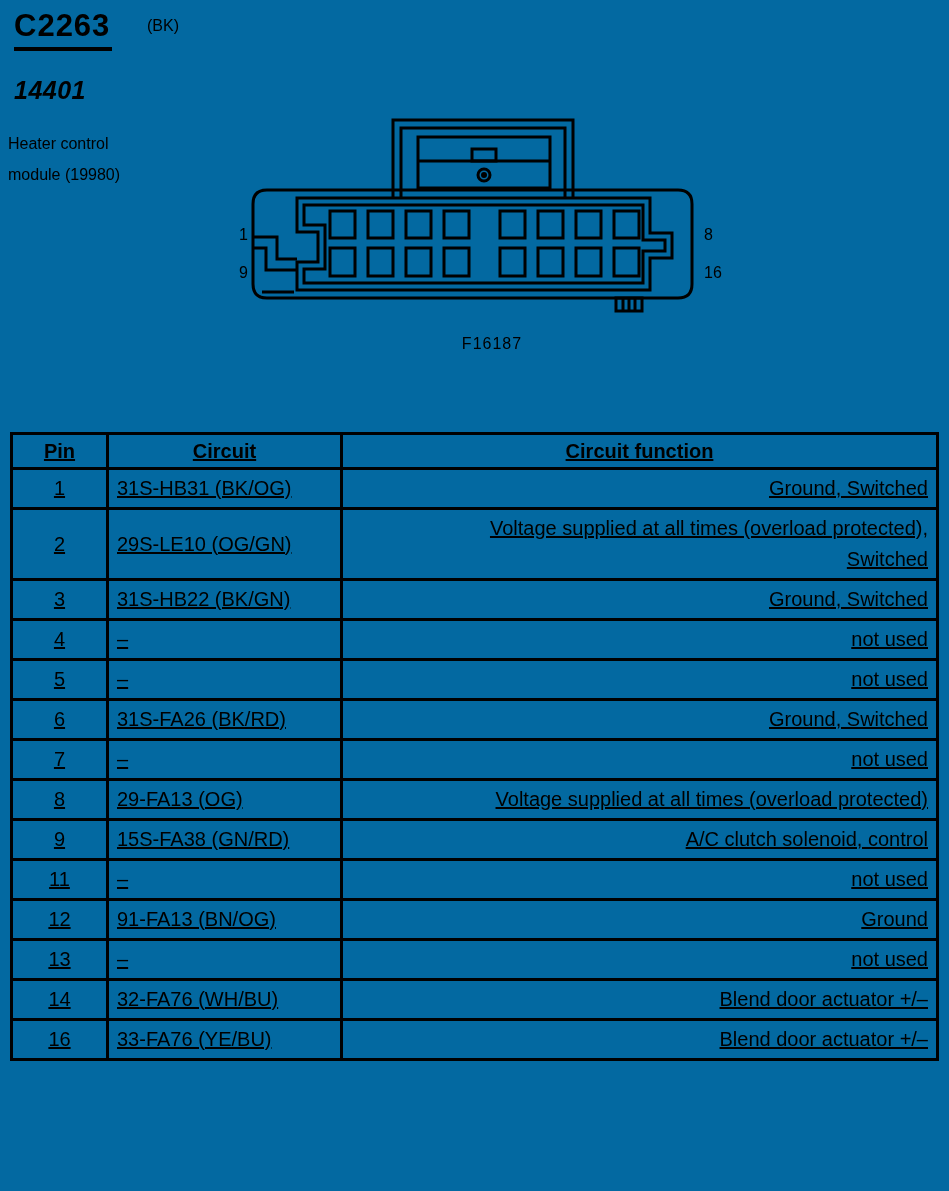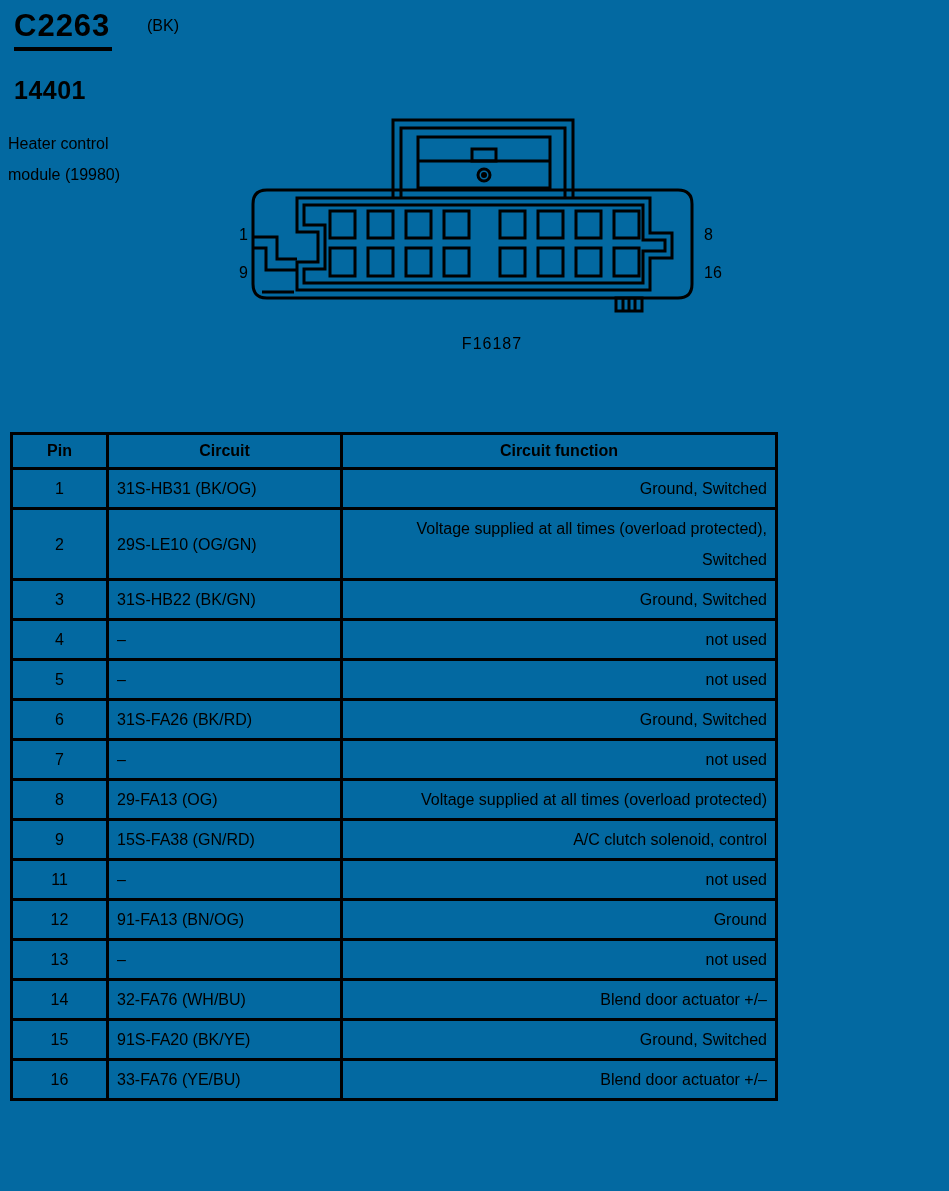--- a/index.html
+++ b/index.html
@@ -17,45 +17,46 @@
     font-size:31px;font-weight:bold;letter-spacing:1px;
     border-bottom:4px solid #000;
     padding:0 2px 3px 0;
   }
   .connector-color{
     position:absolute;left:147px;top:17px;
     font-size:16px;font-weight:normal;
   }
   .part-number{
     position:absolute;left:14px;top:76px;
-    font-size:25px;font-weight:bold;letter-spacing:0.5px;
+    font-size:25px;font-weight:bold;letter-spacing:0.5px;font-style:italic;
   }
   .component-name{
     position:absolute;left:8px;top:128px;
     font-size:16px;line-height:31px;
     white-space:pre-line;
   }
   
   svg{position:absolute;left:0;top:0;}
   svg path, svg rect, svg line, svg circle{
     fill:none;stroke:#000;stroke-width:3;
   }
   svg text{
     fill:#000;stroke:none;
     font-family:"Liberation Sans", sans-serif;
     font-size:16px;
   }
   .figure-id-text{letter-spacing:1px;}
   
   table.pin-table{
     position:absolute;left:10px;top:432px;
-    width:768px;
+    width:929px;
     border-collapse:collapse;
     table-layout:fixed;
-    font-size:16px;
+    font-size:20px;
+    text-decoration:underline;
   }
   .pin-table th,.pin-table td{
     border:3px solid #000;
     line-height:31px;
     padding:3px 8px;
     vertical-align:middle;
     white-space:pre-line;
   }
   .pin-table th{font-weight:bold;text-align:center;line-height:30px;padding:1px 8px;}
   .pin-table col.c-pin{width:96px;}
@@ -209,25 +210,20 @@
           <td class="pin">13</td>
           <td class="circuit">–</td>
           <td class="function">not used</td>
         </tr>
         <tr>
           <td class="pin">14</td>
           <td class="circuit">32-FA76 (WH/BU)</td>
           <td class="function">Blend door actuator +/–</td>
         </tr>
         <tr>
-          <td class="pin">15</td>
-          <td class="circuit">91S-FA20 (BK/YE)</td>
-          <td class="function">Ground, Switched</td>
-        </tr>
-        <tr>
           <td class="pin">16</td>
           <td class="circuit">33-FA76 (YE/BU)</td>
           <td class="function">Blend door actuator +/–</td>
         </tr>
       </tbody>
   </table>
 
 </div>
 
 </body></html>

